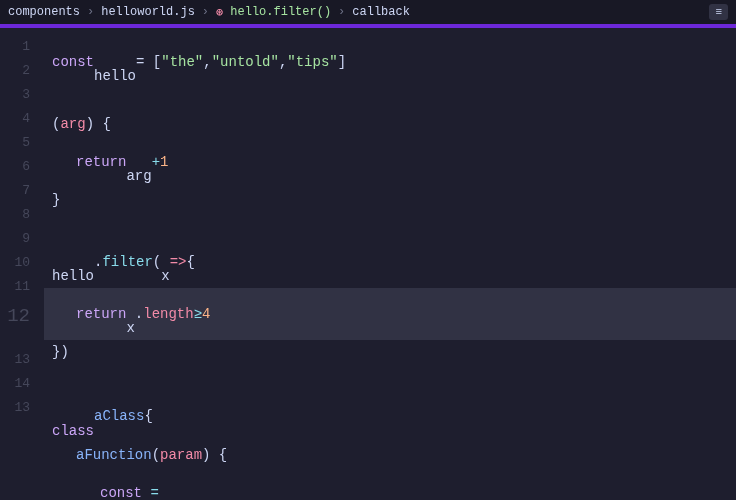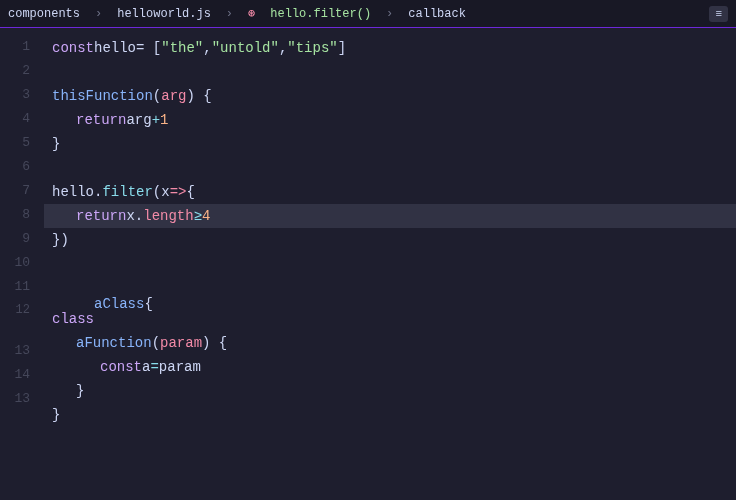--- a/index.html
+++ b/index.html
@@ -11,24 +11,24 @@
       font-size: 14px;
       overflow: hidden;
     }
 
     .tab-bar {
       background: #181825;
       height: 28px;
       display: flex;
       align-items: center;
       padding: 0 8px;
-      gap: 12px;
+      gap: 4px;
       font-size: 12px;
       color: #6c7086;
-      border-bottom: 1px solid #6d28d9;
+      border-bottom: 4px solid #6d28d9;
     }
 
     .breadcrumb-item {
       color: #cdd6f4;
       font-size: 12px;
     }
 
     .breadcrumb-sep {
       color: #6c7086;
       margin: 0 3px;
@@ -89,21 +89,21 @@
       background: #313244;
       width: 100%;
     }
 
     
     .kw-const { color: #cba6f7; }
     .kw-function { color: #cba6f7; }
     .kw-return { color: #cba6f7; }
     .kw-class { color: #cba6f7; margin-top: 30px; }
     .fn-name { color: #89b4fa; }
-    .var-name { color: #cdd6f4; }
+    .var-name { color: #cdd6f4; margin-top: 28px; }
     .string { color: #a6e3a1; }
     .punctuation { color: #cdd6f4; }
     .number { color: #fab387; }
     .param { color: #f38ba8; }
     .arrow { color: #f38ba8; }
     .method { color: #89dceb; }
     .prop { color: #f38ba8; }
     .operator { color: #89dceb; }
   </style>
 </head>
@@ -127,40 +127,39 @@
       <div style="min-height: 24px; line-height: 1.72; font-size: 13px;">2</div>
       <div style="min-height: 24px; line-height: 1.72; font-size: 13px;">3</div>
       <div style="min-height: 24px; line-height: 1.72; font-size: 13px;">4</div>
       <div style="min-height: 24px; line-height: 1.72; font-size: 13px;">5</div>
       <div style="min-height: 24px; line-height: 1.72; font-size: 13px;">6</div>
       <div style="min-height: 24px; line-height: 1.72; font-size: 13px;">7</div>
       <div style="min-height: 24px; line-height: 1.72; font-size: 13px;">8</div>
       <div style="min-height: 24px; line-height: 1.72; font-size: 13px;">9</div>
       <div style="min-height: 24px; line-height: 1.72; font-size: 13px; padding-left: 8px;">10</div>
       <div style="min-height: 24px; line-height: 1.72; font-size: 13px;">11</div>
-      <div style="min-height: 24px; line-height: 1.72; font-size: 12px;">12</div>
+      <div style="min-height: 24px; line-height: 1.72; font-size: 19px;">12</div>
       <div style="min-height: 24px; line-height: 1.72; font-size: 13px; margin-top: 16px;">13</div>
       <div style="min-height: 24px; line-height: 1.72; font-size: 13px;">14</div>
       <div style="min-height: 24px; line-height: 1.72; font-size: 13px;">13</div>
     </div>
   <div class="code-content" id="code-lines">
       <div class="code-line">
         <span class="kw-const">const</span>
         <span class="var-name"> hello </span>
         <span class="punctuation">= [</span>
         <span class="string">"the"</span>
         <span class="punctuation">, </span>
         <span class="string">"untold"</span>
         <span class="punctuation">, </span>
         <span class="string">"tips"</span>
         <span class="punctuation">]</span>
       </div>
       <div class="code-line"></div>
       <div class="code-line">
-        <span class="fn-name"> thisFunction</span>
         <span class="punctuation">(</span>
         <span class="param">arg</span>
         <span class="punctuation">) {</span>
       </div>
       <div class="code-line">
         <span class="kw-return" style="padding-left: 24px;">return</span>
         <span class="var-name"> arg </span>
         <span class="operator">+</span>
         <span class="number"> 1</span>
       </div>

